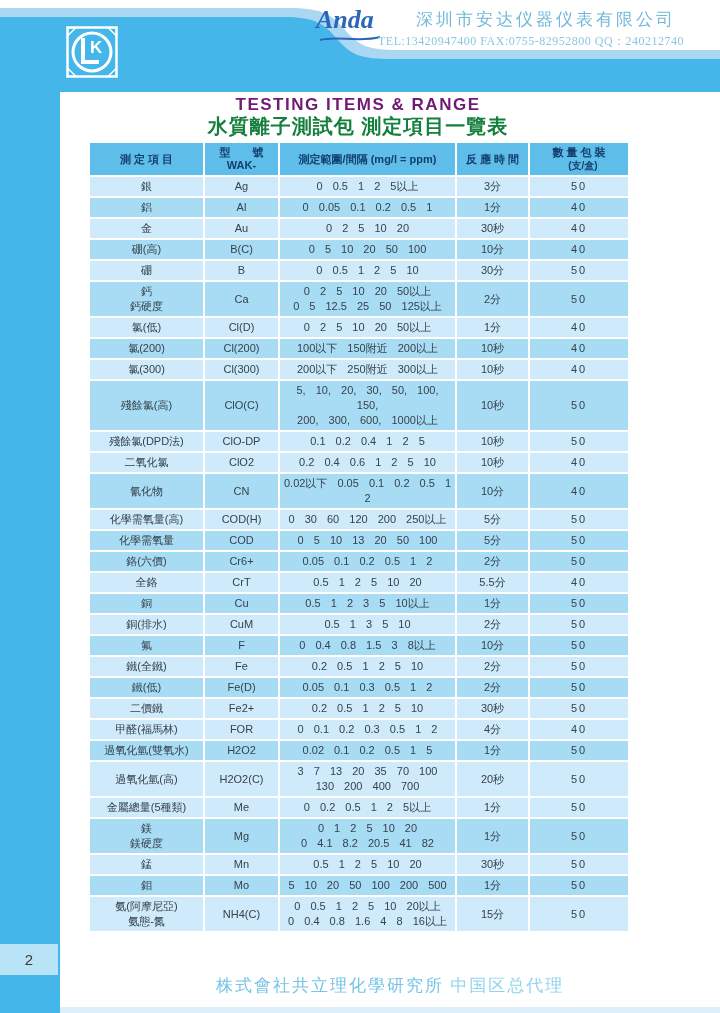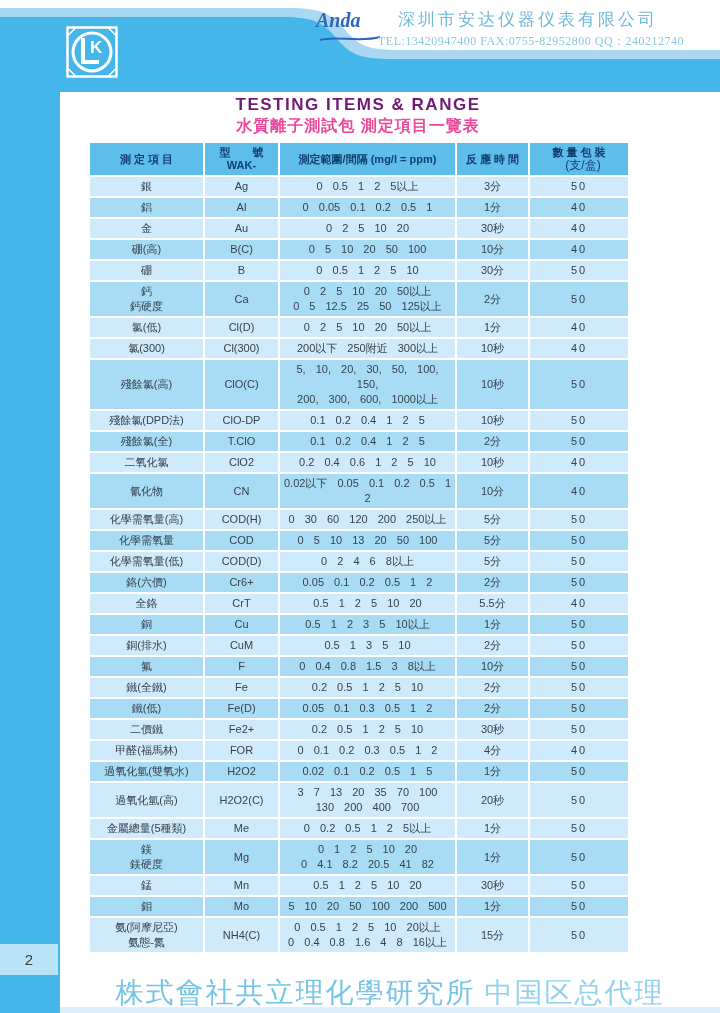--- a/index.html
+++ b/index.html
@@ -4,45 +4,45 @@
 <style>
   html,body{margin:0;padding:0;}
   body{width:720px;height:1013px;position:relative;overflow:hidden;background:#fff;
        font-family:"Liberation Sans","DejaVu Sans",sans-serif;}
   .left-strip{position:absolute;left:0;top:8px;width:60px;height:1005px;background:#45b6e9;}
   .header-svg{position:absolute;left:0;top:0;width:720px;height:92px;}
   .content-card{position:absolute;left:60px;top:92px;width:660px;height:921px;
        background:#fff;border-top-left-radius:26px;}
   .anda-logo{position:absolute;left:316px;top:6px;color:#2b66b8;
        font-family:"Liberation Serif","DejaVu Serif",serif;
-       font-style:italic;font-weight:bold;font-size:20px;line-height:28px;}
+       font-style:italic;font-weight:bold;font-size:26px;line-height:28px;}
   .anda-flourish{position:absolute;left:318px;top:34px;}
-  .company-name{position:absolute;left:398px;top:8px;color:#72b9dc;
+  .company-name{position:absolute;left:416px;top:8px;color:#72b9dc;
        font-family:"Liberation Serif","DejaVu Serif",serif;
        font-size:17px;letter-spacing:3px;white-space:nowrap;}
   .tel-line{position:absolute;left:378px;top:33px;color:#8ac6e2;
        font-family:"Liberation Serif","DejaVu Serif",serif;
        font-size:12px;letter-spacing:.5px;white-space:nowrap;}
   .lk-logo{position:absolute;left:66px;top:26px;}
   .title-block{position:absolute;left:88px;top:95px;width:540px;text-align:center;}
   .title-en{color:#701a75;font-size:17px;font-weight:bold;letter-spacing:1.5px;line-height:19px;}
-  .title-zh{color:#ec4899;font-size:16px;font-weight:bold;letter-spacing:1px;line-height:24px;}
+  .title-zh{color:#15803d;font-size:20px;font-weight:bold;letter-spacing:1px;line-height:24px;}
   table.main{position:absolute;left:88px;top:141px;width:540px;
        border-collapse:collapse;table-layout:fixed;}
   table.main td,table.main th{border:2px solid #fff;padding:2px 2px;
        font-size:11px;line-height:15px;text-align:center;color:#36424c;vertical-align:middle;}
   col.c1{width:115px;} col.c2{width:75px;} col.c3{width:177px;} col.c4{width:73px;} col.c5{width:100px;}
   tr.hdr th{background:#5fbde9;color:#123f6d;font-weight:bold;line-height:13px;padding:3px 1px;}
-  tr.hdr .sub{font-weight:normal;font-size:12px;margin-left:8px;}
+  tr.hdr .sub{font-weight:bold;font-size:10px;margin-left:8px;}
   tr.light td{background:#cfeafa;}
   tr.med td{background:#a8dcf5;}
   td.range{text-align:left;padding-left:8px;word-spacing:7px;}
   td.qty{letter-spacing:2px;}
   .footer{position:absolute;left:60px;top:974px;width:660px;text-align:center;
-       font-family:"Liberation Serif","DejaVu Serif",serif;font-size:28px;
+       font-family:"Liberation Serif","DejaVu Serif",serif;font-size:17px;
        letter-spacing:2px;white-space:nowrap;}
   .footer .f1{color:#76c4e6;}
   .footer .f2{color:#93d2ee;}
   .page-box{position:absolute;left:0;top:944px;width:58px;height:31px;background:#b9e3f7;
        display:flex;align-items:center;justify-content:center;
        font-size:15px;color:#3c3c3c;}
   .bottom-line{position:absolute;left:60px;top:1007px;width:660px;height:6px;background:#dceffb;}
 </style>
 </head>
 <body>
@@ -143,46 +143,46 @@
         <td>2分</td>
         <td class="qty">50</td>
       </tr>
       <tr class="light">
         <td>氯(低)</td>
         <td>Cl(D)</td>
         <td class="range">0  2  5  10  20  50以上</td>
         <td>1分</td>
         <td class="qty">40</td>
       </tr>
+      <tr class="med">
+        <td>氯(200)</td>
+        <td>Cl(200)</td>
+        <td class="range">100以下  150附近  200以上</td>
+        <td>10秒</td>
+        <td class="qty">40</td>
+      </tr>
       <tr class="light">
         <td>氯(300)</td>
         <td>Cl(300)</td>
         <td class="range">200以下  250附近  300以上</td>
         <td>10秒</td>
         <td class="qty">40</td>
       </tr>
       <tr class="med">
         <td>殘餘氯(高)</td>
         <td>ClO(C)</td>
         <td class="range">5, 10, 20, 30, 50, 100, 150,<br>200, 300, 600, 1000以上</td>
         <td>10秒</td>
         <td class="qty">50</td>
       </tr>
       <tr class="light">
         <td>殘餘氯(DPD法)</td>
         <td>ClO-DP</td>
         <td class="range">0.1  0.2  0.4  1  2  5</td>
         <td>10秒</td>
-        <td class="qty">50</td>
-      </tr>
-      <tr class="med">
-        <td>殘餘氯(全)</td>
-        <td>T.ClO</td>
-        <td class="range">0.1  0.2  0.4  1  2  5</td>
-        <td>2分</td>
         <td class="qty">50</td>
       </tr>
       <tr class="light">
         <td>二氧化氯</td>
         <td>ClO2</td>
         <td class="range">0.2  0.4  0.6  1  2  5  10</td>
         <td>10秒</td>
         <td class="qty">40</td>
       </tr>
       <tr class="med">
@@ -199,27 +199,20 @@
         <td>5分</td>
         <td class="qty">50</td>
       </tr>
       <tr class="med">
         <td>化學需氧量</td>
         <td>COD</td>
         <td class="range">0  5  10  13  20  50  100</td>
         <td>5分</td>
         <td class="qty">50</td>
       </tr>
-      <tr class="light">
-        <td>化學需氧量(低)</td>
-        <td>COD(D)</td>
-        <td class="range">0  2  4  6  8以上</td>
-        <td>5分</td>
-        <td class="qty">50</td>
-      </tr>
       <tr class="med">
         <td>鉻(六價)</td>
         <td>Cr6+</td>
         <td class="range">0.05  0.1  0.2  0.5  1  2</td>
         <td>2分</td>
         <td class="qty">50</td>
       </tr>
       <tr class="light">
         <td>全鉻</td>
         <td>CrT</td>

